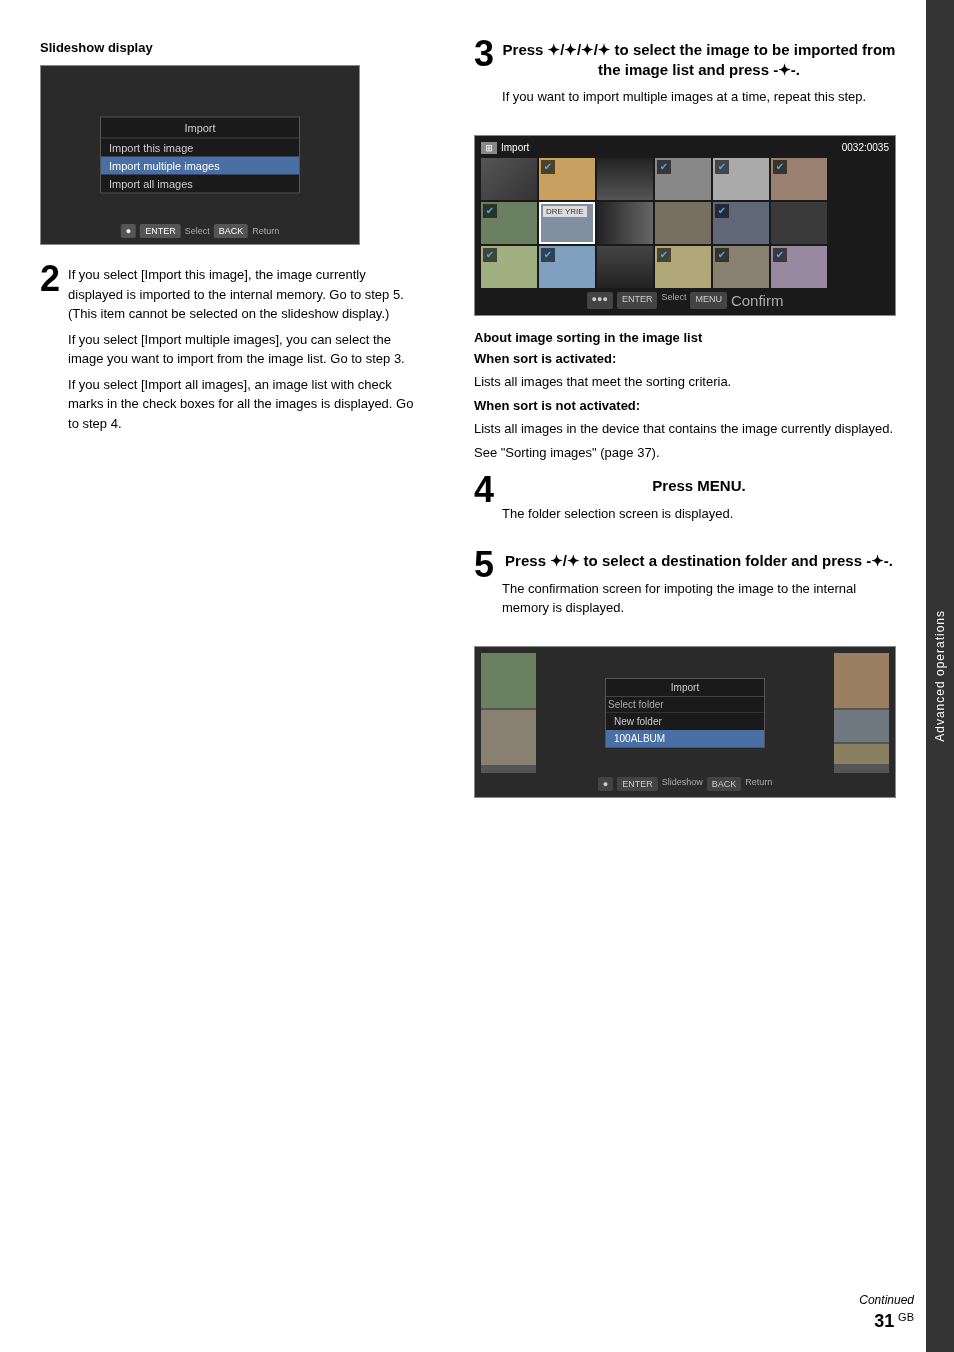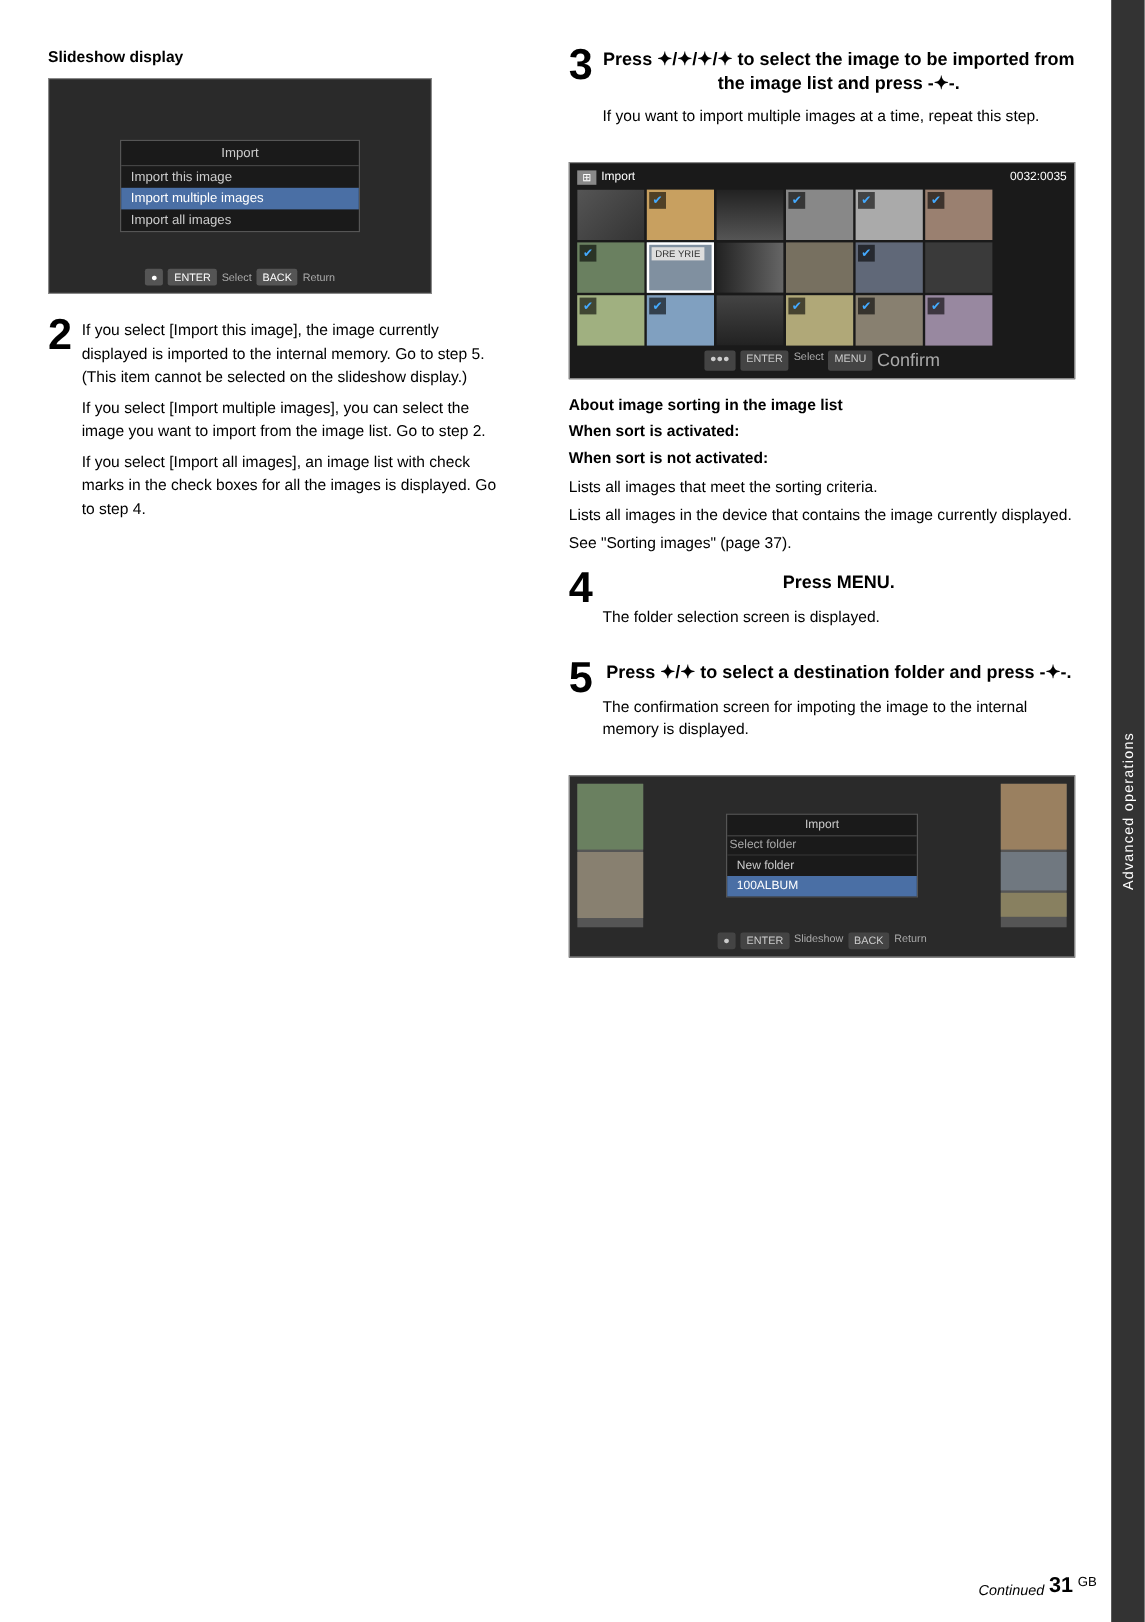--- a/index.html
+++ b/index.html
@@ -315,21 +315,21 @@
       gap: 4px;
       margin-top: 4px;
     }
 
     
     .bottom-bar {
       position: absolute;
       bottom: 20px;
       right: 40px;
       display: flex;
-      flex-direction: row;
+      flex-direction: column;
       align-items: flex-end;
       gap: 4px;
     }
 
     .continued-text {
       font-size: 12px;
       font-style: italic;
     }
 
     .bold { font-weight: bold; }
@@ -365,21 +365,21 @@
           </div>
         </div>
 
         <div class="step-block">
           <span class="step-number">2</span>
           <div class="step-content">
             <p class="step-text">
               If you select [Import this image], the image currently displayed is imported to the internal memory. Go to step 5. (This item cannot be selected on the slideshow display.)
             </p>
             <p class="step-text">
-              If you select [Import multiple images], you can select the image you want to import from the image list. Go to step 2.
+              If you select [Import multiple images], you can select the image you want to import from the image list. Go to step 3.
             </p>
             <p class="step-text">
               If you select [Import all images], an image list with check marks in the check boxes for all the images is displayed. Go to step 4.
             </p>
           </div>
         </div>
       </div>
 
       <div class="right-col">
         <div class="right-col-inner">
@@ -473,22 +473,22 @@
               <span style="color:#aaa;font-size:9px;">Select</span>
               <span class="grid-ctrl">MENU</span>
               <span style="color:#aaa;font-size:15px;">Confirm</span>
             </div>
           </div>
 
 
           <div class="about-section">
             <div class="about-title">About image sorting in the image list</div>
             <p class="about-text"><span class="bold">When sort is activated:</span></p>
+            <p class="about-text">Lists all images that meet the sorting criteria.</p>
             <p class="about-text"><span class="bold">When sort is not activated:</span></p>
-            <p class="about-text">Lists all images that meet the sorting criteria.</p>
             <p class="about-text">Lists all images in the device that contains the image currently displayed.</p>
             <p class="about-text">See "Sorting images" (page 37).</p>
           </div>
 
           <div class="step-block">
             <span class="step-number">4</span>
             <div class="step-content">
               <div class="step-heading">Press MENU.</div>
               <p class="step-text">The folder selection screen is displayed.</p>
             </div>

